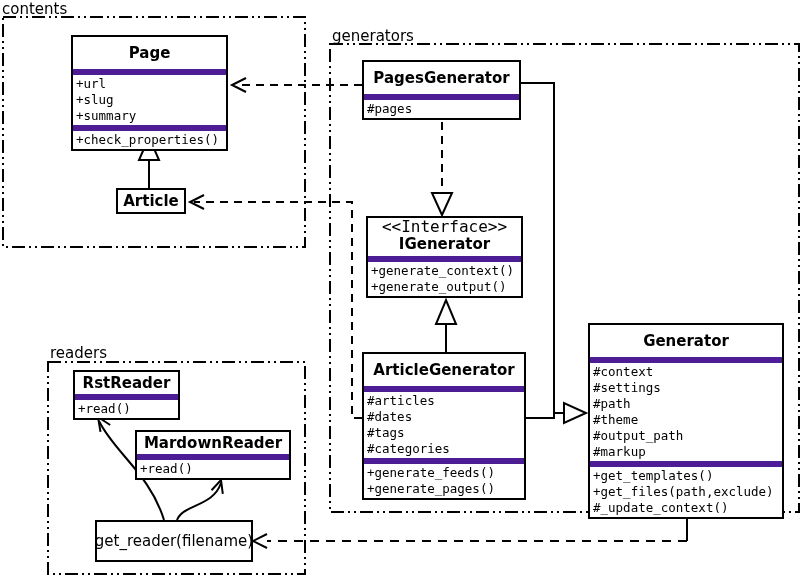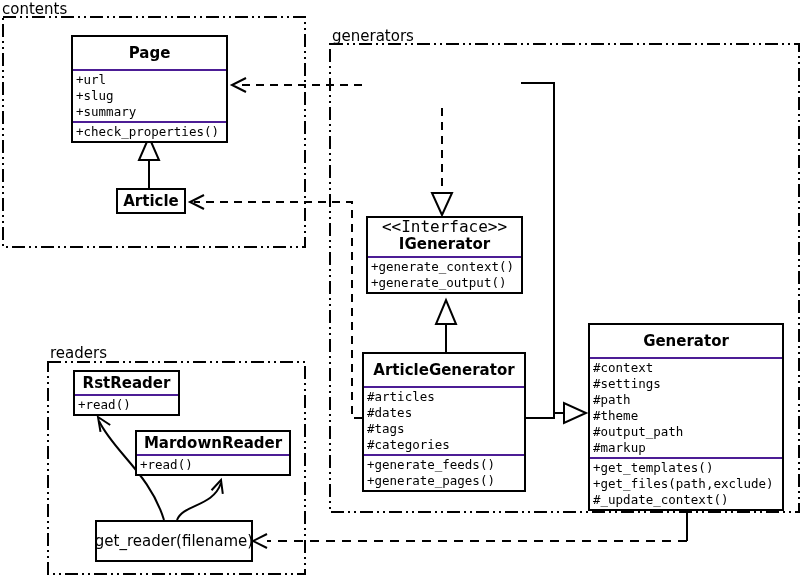--- a/index.html
+++ b/index.html
@@ -18,21 +18,21 @@
   }
   .cls-title{
     font-weight:bold;font-size:15px;line-height:20px;text-align:center;
     padding:6px 2px;white-space:nowrap;
   }
   .stereo{
     display:block;font-family:"DejaVu Sans Mono",monospace;font-size:16px;
     font-weight:normal;line-height:14px;
   }
   .cls-sec{
-    border-top:2px solid #4c1d95;padding:1px 3px;
+    border-top:6px solid #4c1d95;padding:1px 3px;
     font-family:"DejaVu Sans Mono",monospace;font-size:12.5px;line-height:16px;
   }
   .member{white-space:pre;}
   .plainbox{
     position:absolute;box-sizing:border-box;background:#fff;border:2px solid #000;
     display:flex;align-items:center;justify-content:center;
     font-size:15px;white-space:nowrap;
   }
 </style>
 </head>
@@ -110,20 +110,26 @@
     </div>
     <div class="cls-sec">
       <div class="member">+check_properties()</div>
     </div>
   </div>
 
   <div class="cls" style="left:116px;top:188px;width:70px;">
     <div class="cls-title" style="padding:1px;border-radius:6px;">Article</div>
   </div>
 
+  <div class="cls" style="left:362px;top:60px;width:159px;">
+    <div class="cls-title">PagesGenerator</div>
+    <div class="cls-sec">
+      <div class="member">#pages</div>
+    </div>
+  </div>
 
   <div class="cls" style="left:366px;top:216px;width:157px;">
     <div class="cls-title" style="padding:2px;">
       <span class="stereo">&lt;&lt;Interface&gt;&gt;</span>
       <span>IGenerator</span>
     </div>
     <div class="cls-sec">
       <div class="member">+generate_context()</div>
       <div class="member">+generate_output()</div>
     </div>

